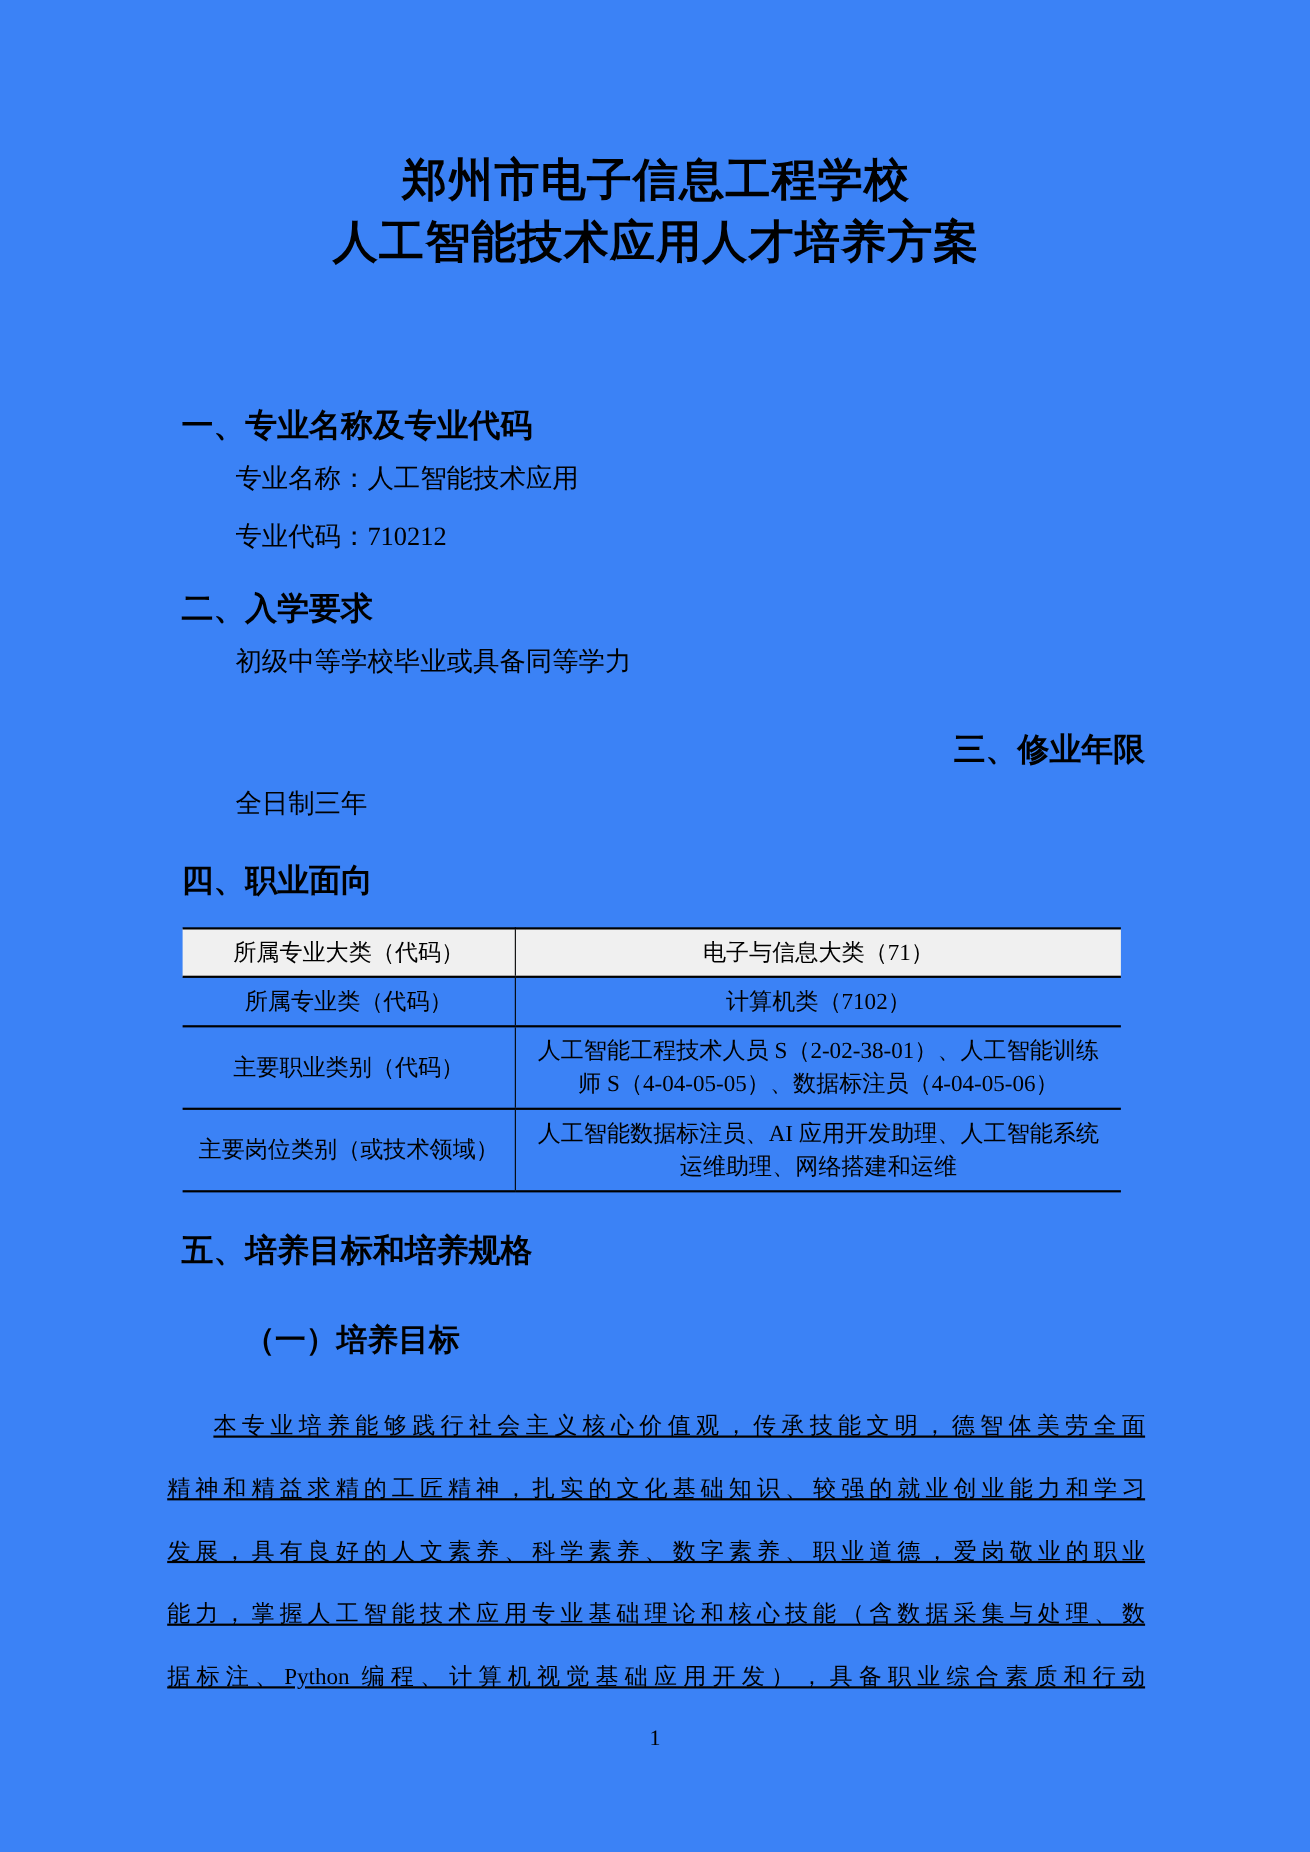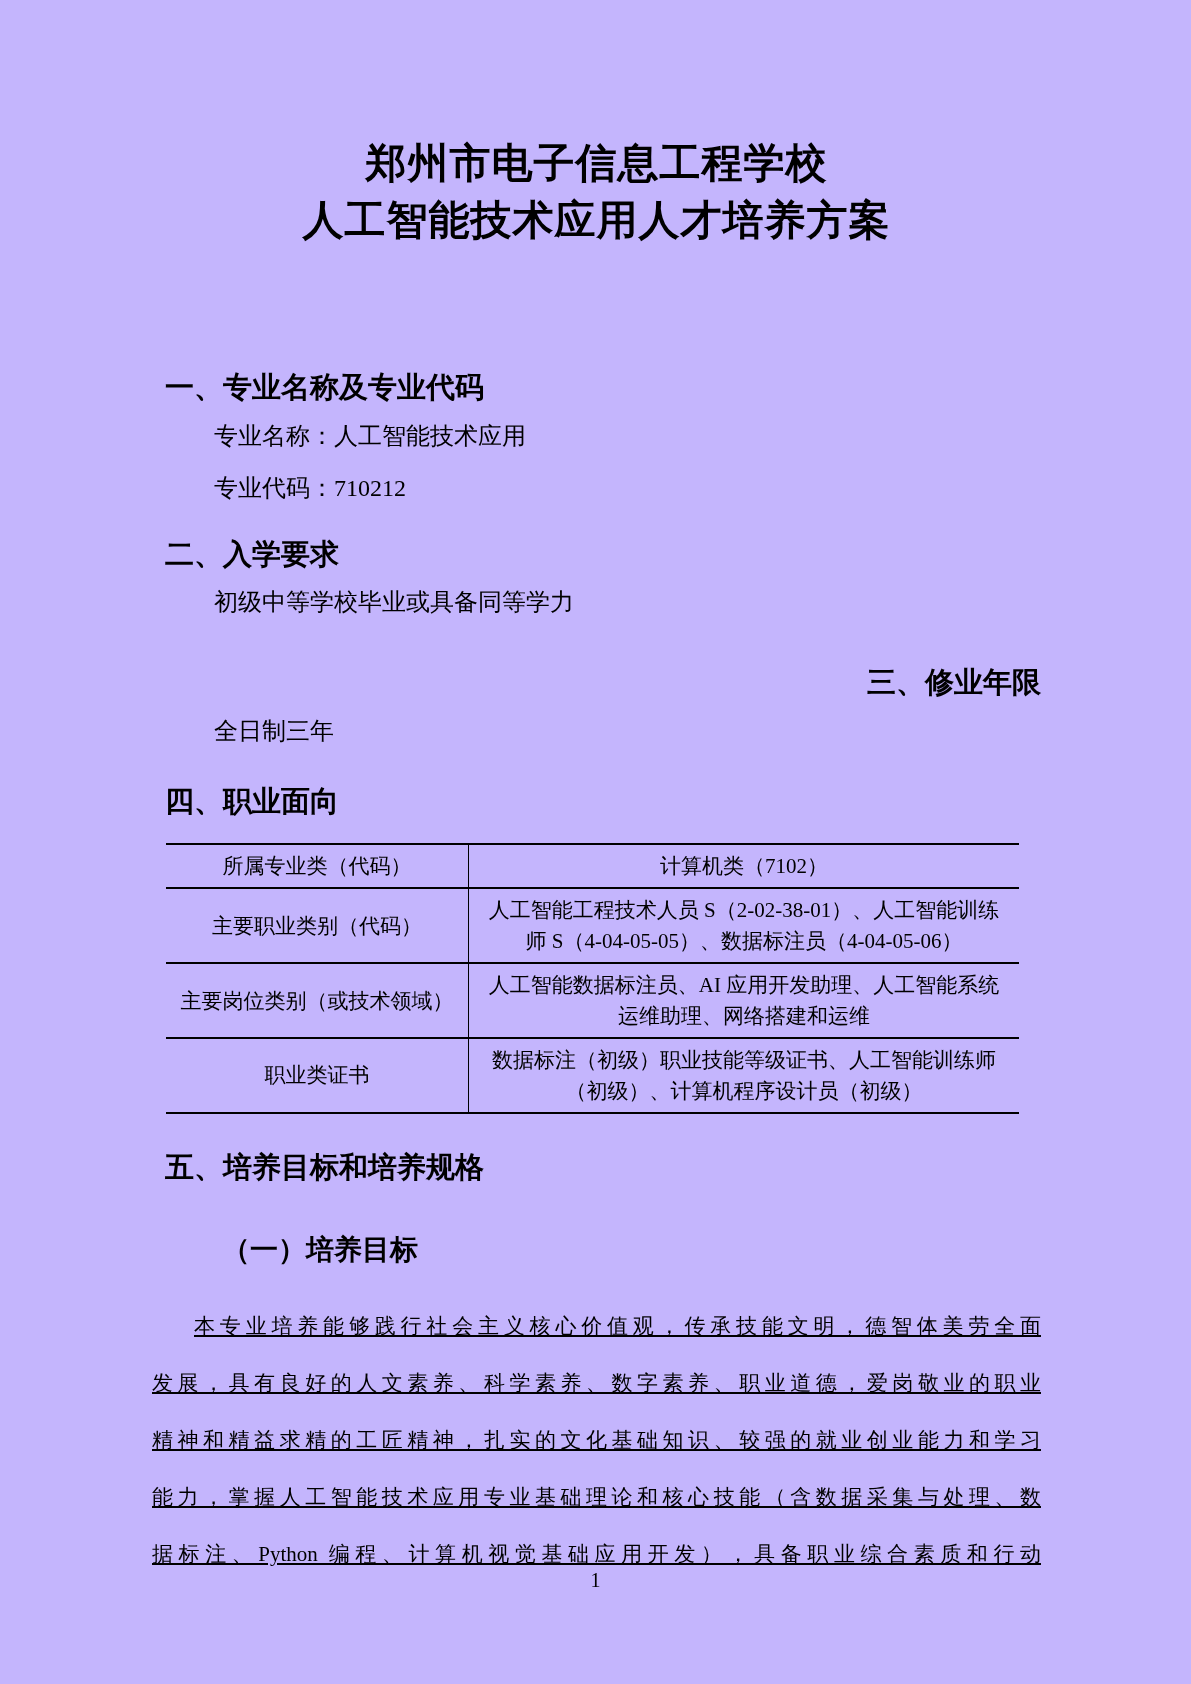--- a/index.html
+++ b/index.html
@@ -5,21 +5,21 @@
   html, body {
     margin: 0;
     padding: 0;
     background: #ffffff;
   }
   .page {
     position: relative;
     width: 1191px;
     height: 1684px;
     margin: 0 auto;
-    background: #c4b5fd;
+    background: #3b82f6;
     box-sizing: border-box;
     padding: 0 150px 0 152px;
     color: #000000;
     overflow: hidden;
   }
   
   .doc-title {
     margin: 135px 0 0 0;
     text-align: center;
     font-family: "Liberation Sans", sans-serif;
@@ -126,46 +126,46 @@
   <div class="sec-heading h2">二、入学要求</div>
   <div class="body-line">初级中等学校毕业或具备同等学力</div>
 
   <div class="sec-heading h3">三、修业年限</div>
   <div class="body-line">全日制三年</div>
 
   <div class="sec-heading h4">四、职业面向</div>
 
   <table class="career">
     <tbody>
+      <tr class="header-row">
+        <td class="col-label">所属专业大类（代码）</td>
+        <td class="col-value">电子与信息大类（71）</td>
+      </tr>
       <tr>
         <td class="col-label">所属专业类（代码）</td>
         <td class="col-value">计算机类（7102）</td>
       </tr>
       <tr>
         <td class="col-label">主要职业类别（代码）</td>
         <td class="col-value">人工智能工程技术人员 S（2-02-38-01）、人工智能训练师 S（4-04-05-05）、数据标注员（4-04-05-06）</td>
       </tr>
       <tr>
         <td class="col-label">主要岗位类别（或技术领域）</td>
         <td class="col-value">人工智能数据标注员、AI 应用开发助理、人工智能系统运维助理、网络搭建和运维</td>
       </tr>
-      <tr>
-        <td class="col-label">职业类证书</td>
-        <td class="col-value">数据标注（初级）职业技能等级证书、人工智能训练师（初级）、计算机程序设计员（初级）</td>
-      </tr>
     </tbody>
   </table>
 
   <div class="sec-heading h5">五、培养目标和培养规格</div>
 
   <div class="sub-heading">（一）培养目标</div>
 
   <div class="paragraph">
     <div class="para-line first">本专业培养能够践行社会主义核心价值观，传承技能文明，德智体美劳全面</div>
+    <div class="para-line">精神和精益求精的工匠精神，扎实的文化基础知识、较强的就业创业能力和学习</div>
     <div class="para-line">发展，具有良好的人文素养、科学素养、数字素养、职业道德，爱岗敬业的职业</div>
-    <div class="para-line">精神和精益求精的工匠精神，扎实的文化基础知识、较强的就业创业能力和学习</div>
     <div class="para-line">能力，掌握人工智能技术应用专业基础理论和核心技能（含数据采集与处理、数</div>
     <div class="para-line">据标注、Python 编程、计算机视觉基础应用开发），具备职业综合素质和行动</div>
   </div>
 
   <div class="page-number">1</div>
 
 </div>
 
 </body></html>

